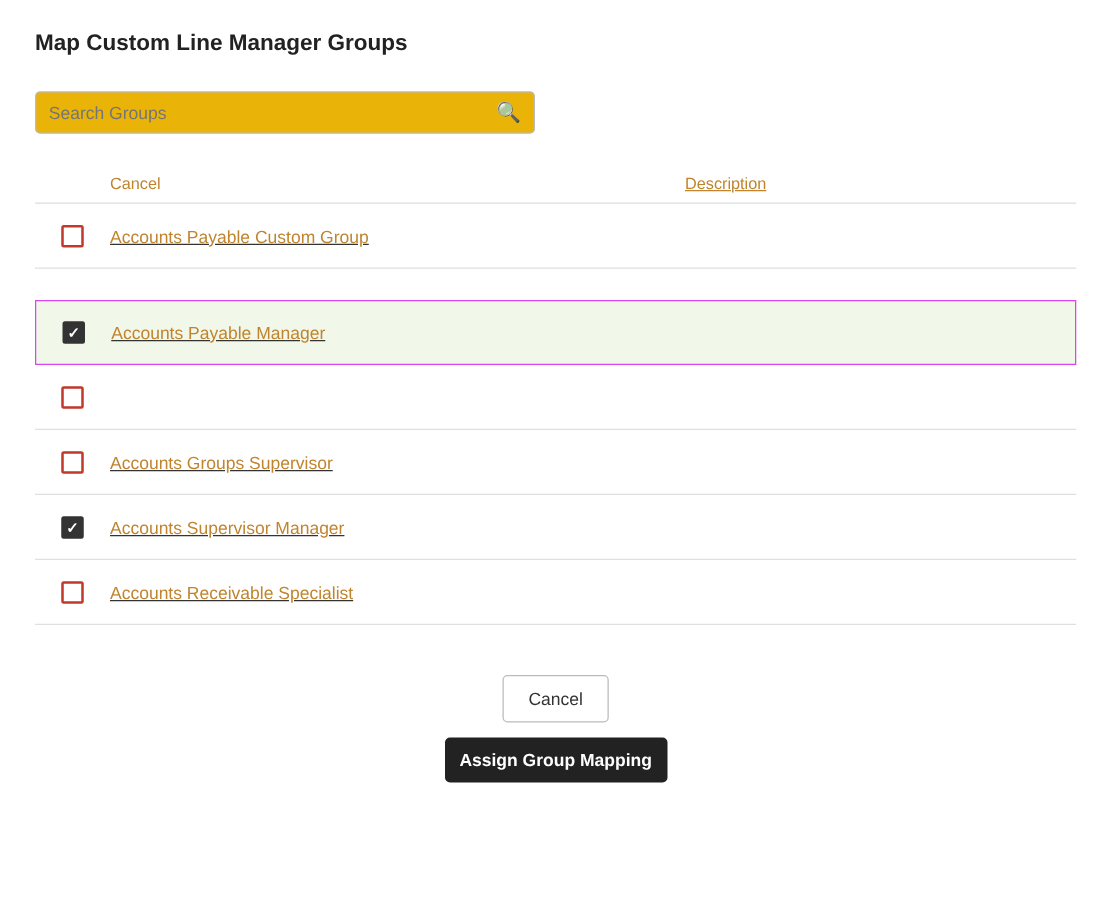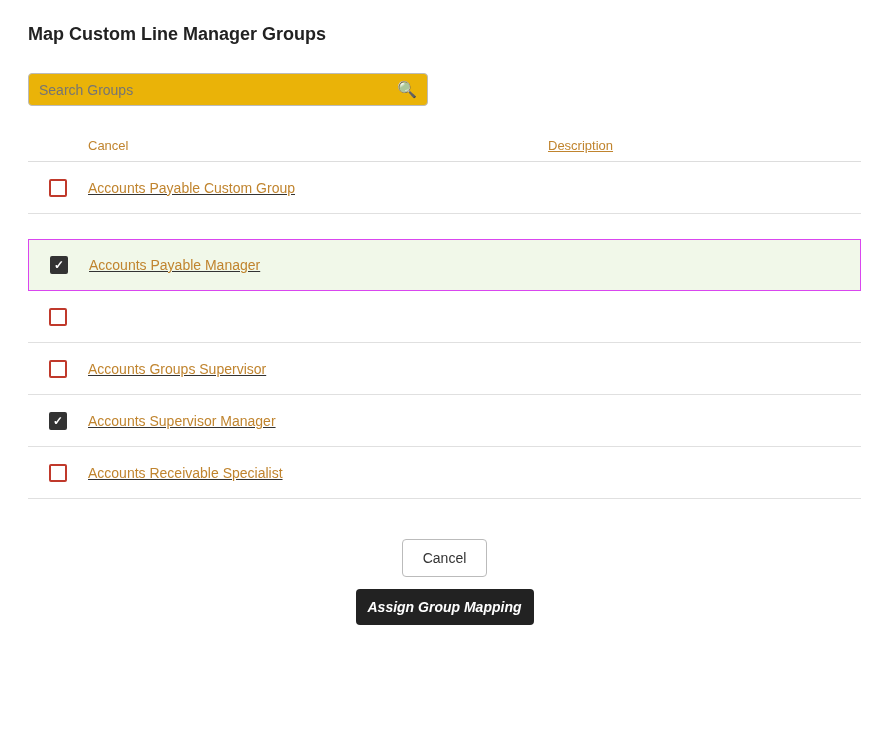--- a/index.html
+++ b/index.html
@@ -155,21 +155,20 @@
 
     .btn-assign {
       padding: 10px 12px;
       font-size: 14px;
       font-weight: bold;
       background: #222;
       color: #fff;
       border: none;
       border-radius: 4px;
       cursor: pointer;
-      font-style: italic;
     }
   </style>
 </head>
 <body>
 
 <h1 class="page-title">Map Custom Line Manager Groups</h1>
 
 <div class="search-container">
   <div class="search-input-wrapper">
     <input type="text" placeholder="Search Groups" style="">

